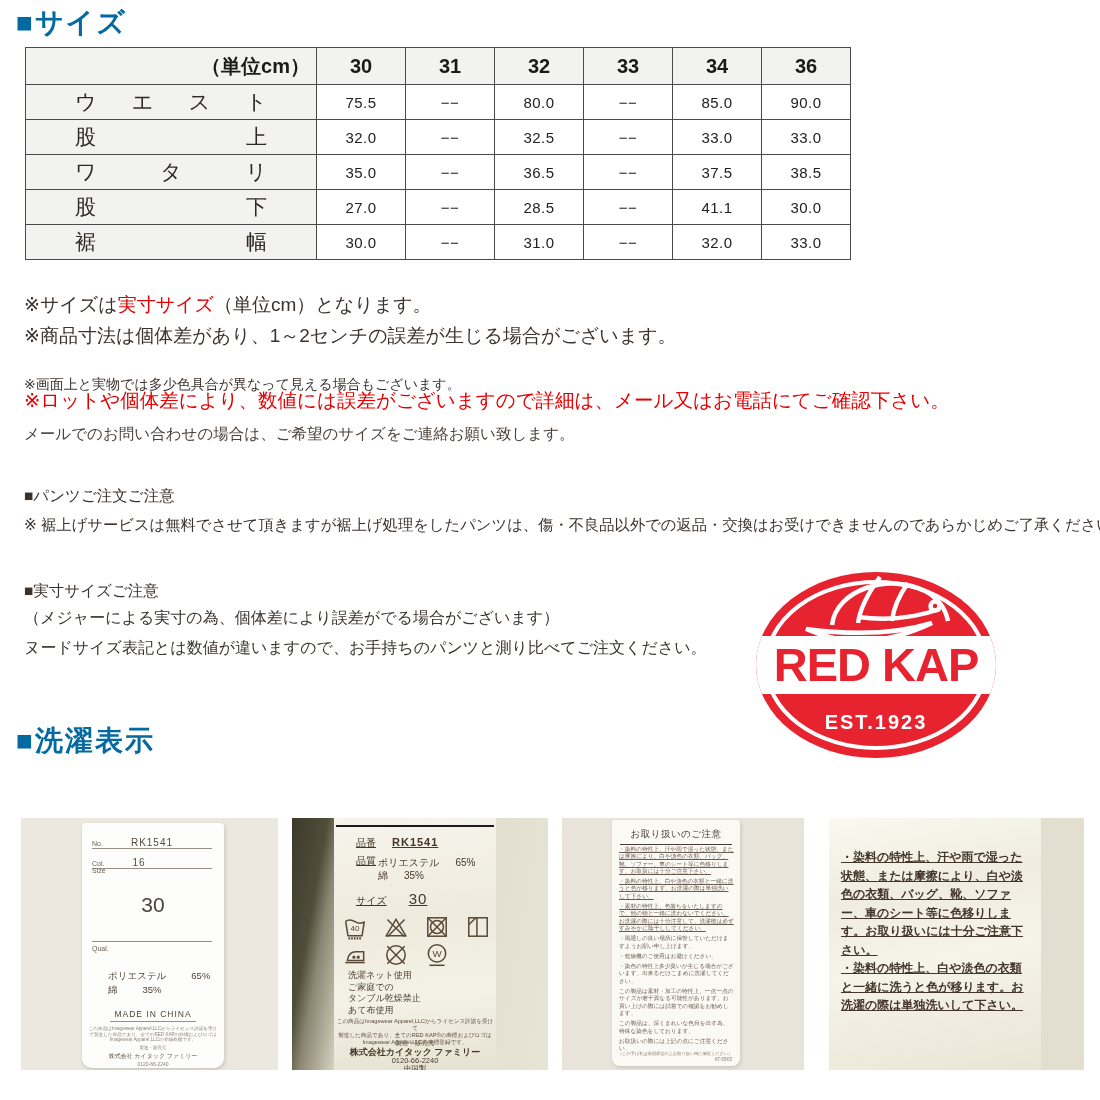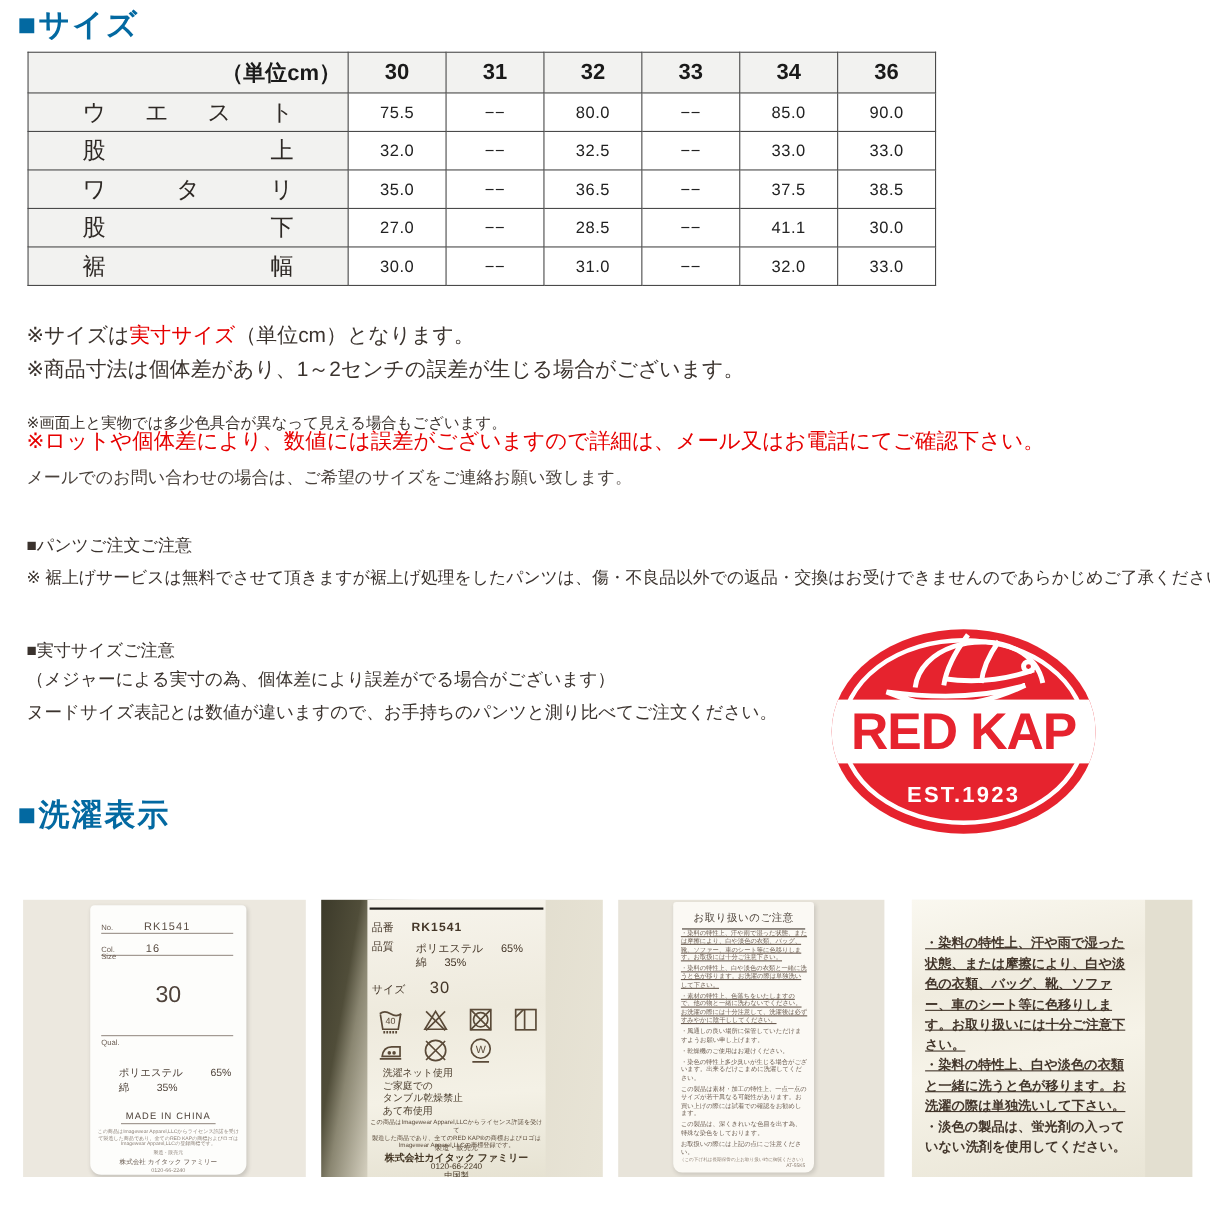--- a/index.html
+++ b/index.html
@@ -67,21 +67,21 @@
   .t1-origin span{border-bottom:1px solid #9a9088;padding:0 4px 2px;}
   .t1-lic{position:absolute;left:6px;right:6px;top:203px;font-size:4.6px;line-height:5.6px;text-align:center;color:#8d8279;}
   .t1-seller{position:absolute;left:0;right:0;top:222px;text-align:center;font-size:4.5px;color:#8d8279;}
   .t1-comp{position:absolute;left:0;right:0;top:229px;text-align:center;font-size:6px;color:#6a5c52;}
   .t1-tel{position:absolute;left:0;right:0;top:238px;text-align:center;font-size:5px;color:#8d8279;}
 
   
   .tag2{position:absolute;left:42px;top:0;width:162px;height:252px;color:#453729;
         background:linear-gradient(175deg,#f7f4ec 0%,#eeeadd 40%,#f4f1e6 70%,#e6e2d2 100%);}
   .tag2 .topline{position:absolute;left:2px;right:2px;top:7px;border-top:2.5px solid #1e1c18;}
-  .t2-row{position:absolute;left:4px;font-size:10px;}
+  .t2-row{position:absolute;left:22px;font-size:10px;text-decoration:underline;}
   .t2-item{top:18px;} .t2-item b{margin-left:16px;font-weight:bold;font-size:11px;letter-spacing:1px;}
   .t2-q{top:36px;}
   .t2-mats{position:absolute;left:44px;top:38px;font-size:10px;line-height:13px;}
   .t2-mats .pct{display:inline-block;width:28px;text-align:right;margin-left:8px;}
   .t2-size{top:72px;} .t2-size b{margin-left:22px;font-weight:normal;font-size:15px;letter-spacing:1px;}
   .symrow{position:absolute;left:8px;display:flex;gap:15px;}
   #symrow1{top:96px;} #symrow2{top:124px;}
   .sym svg{display:block;}
   .t2-notes{position:absolute;left:14px;top:152px;font-size:9px;line-height:11.5px;color:#4e4030;}
   .t2-lic{position:absolute;left:2px;right:2px;top:200px;font-size:5.6px;line-height:7px;text-align:center;color:#5c4c3c;}
@@ -340,18 +340,17 @@
       <div class="t3-foot">（この下げ札は長期保管の上お取り扱い時に御覧ください）</div>
       <div class="t3-code">AT-55K5</div>
     </div>
   </div>
 
   <div id="photo4" class="photo">
     <div class="tag4">
       <div class="t4-body">
         <p class="u">・染料の特性上、汗や雨で湿った状態、または摩擦により、白や淡色の衣類、バッグ、靴、ソファー、車のシート等に色移りします。お取り扱いには十分ご注意下さい。</p>
         <p class="u">・染料の特性上、白や淡色の衣類と一緒に洗うと色が移ります。お洗濯の際は単独洗いして下さい。</p>
-        <p>・淡色の製品は、蛍光剤の入っていない洗剤を使用してください。</p>
       </div>
     </div>
   </div>
 
 </div>
 
 </body></html>

